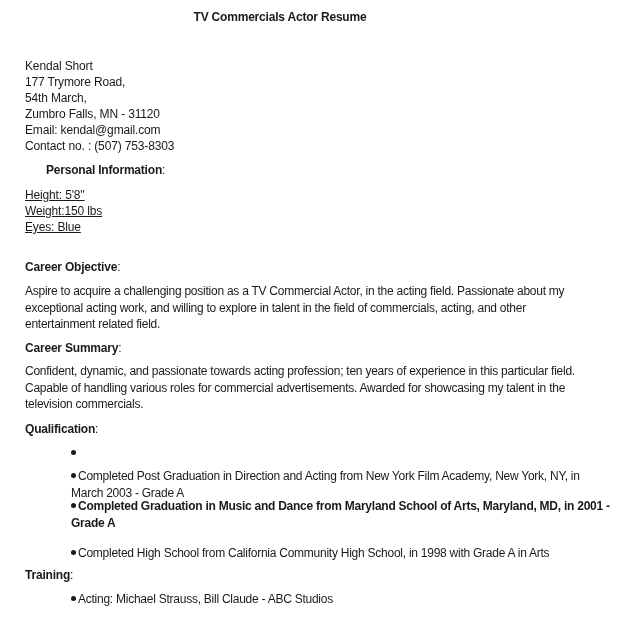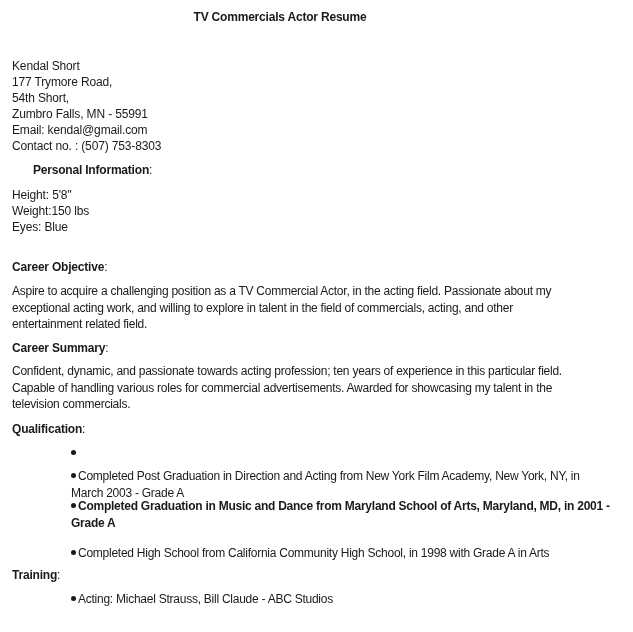--- a/index.html
+++ b/index.html
@@ -27,21 +27,21 @@
       top: 10px;
       left: 0;
       width: 560px;
       text-align: center;
       font-weight: bold;
       font-size: 12px;
       letter-spacing: -0.2px;
     }
     .block {
       position: absolute;
-      left: 12px;
+      left: 25px;
       width: 580px;
     }
     .line {
       height: 16px;
       line-height: 16px;
       white-space: nowrap;
       letter-spacing: -0.15px;
     }
     .heading {
       height: 16px;
@@ -77,30 +77,30 @@
 </head>
 <body>
 
 <div class="page">
 
   <div class="title">TV Commercials Actor Resume</div>
 
   <div class="block" style="top:58px;">
     <div class="line">Kendal Short</div>
     <div class="line">177 Trymore Road,</div>
-    <div class="line">54th Short,</div>
-    <div class="line">Zumbro Falls, MN - 55991</div>
+    <div class="line">54th March,</div>
+    <div class="line">Zumbro Falls, MN - 31120</div>
     <div class="line">Email: kendal@gmail.com</div>
     <div class="line">Contact no. : (507) 753-8303</div>
   </div>
 
   <div class="block" style="top:162px;padding-left:21px;">
     <div class="heading"><b>Personal Information</b><span>:</span></div>
   </div>
-  <div class="block" style="top:187px;">
+  <div class="block" style="top:187px;text-decoration:underline;">
     <div class="line">Height: 5'8''</div>
     <div class="line">Weight:150 lbs</div>
     <div class="line">Eyes: Blue</div>
   </div>
 
   <div class="block" style="top:259px;">
     <div class="heading"><b>Career Objective</b><span>:</span></div>
   </div>
   <div class="block" style="top:283px;">
     <div class="para">Aspire to acquire a challenging position as a TV Commercial Actor, in the acting field. Passionate about my exceptional acting work, and willing to explore in talent in the field of commercials, acting, and other entertainment related field.</div>

